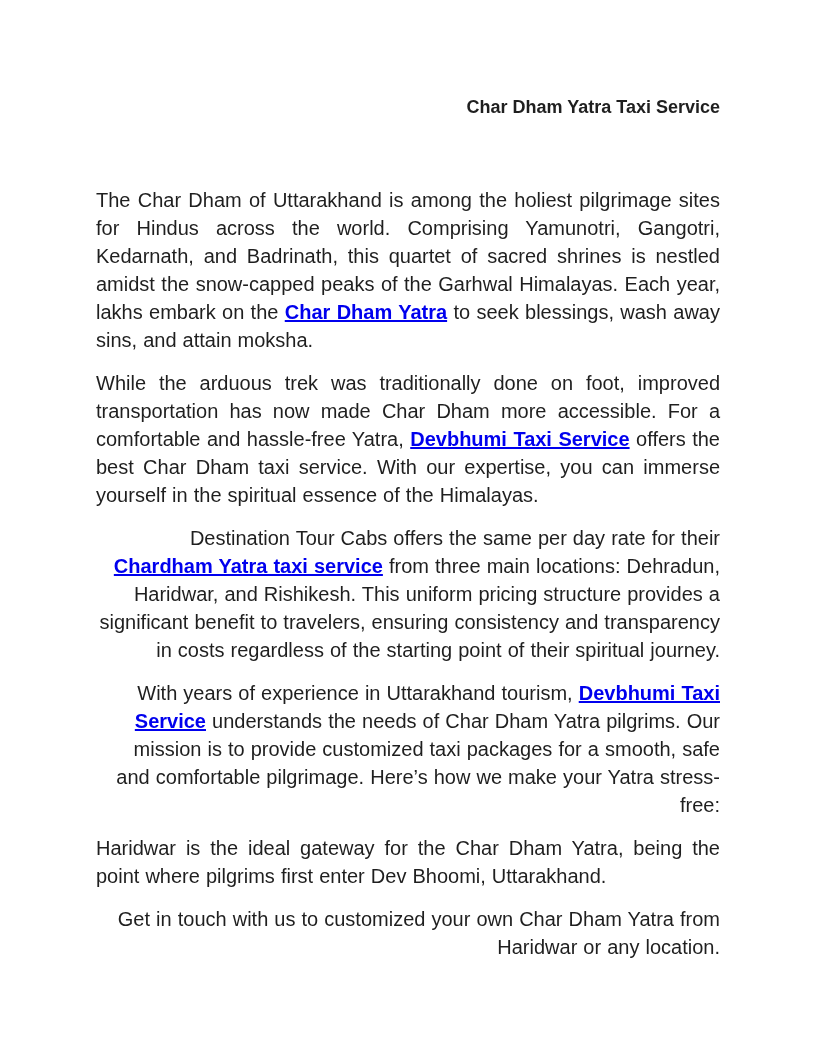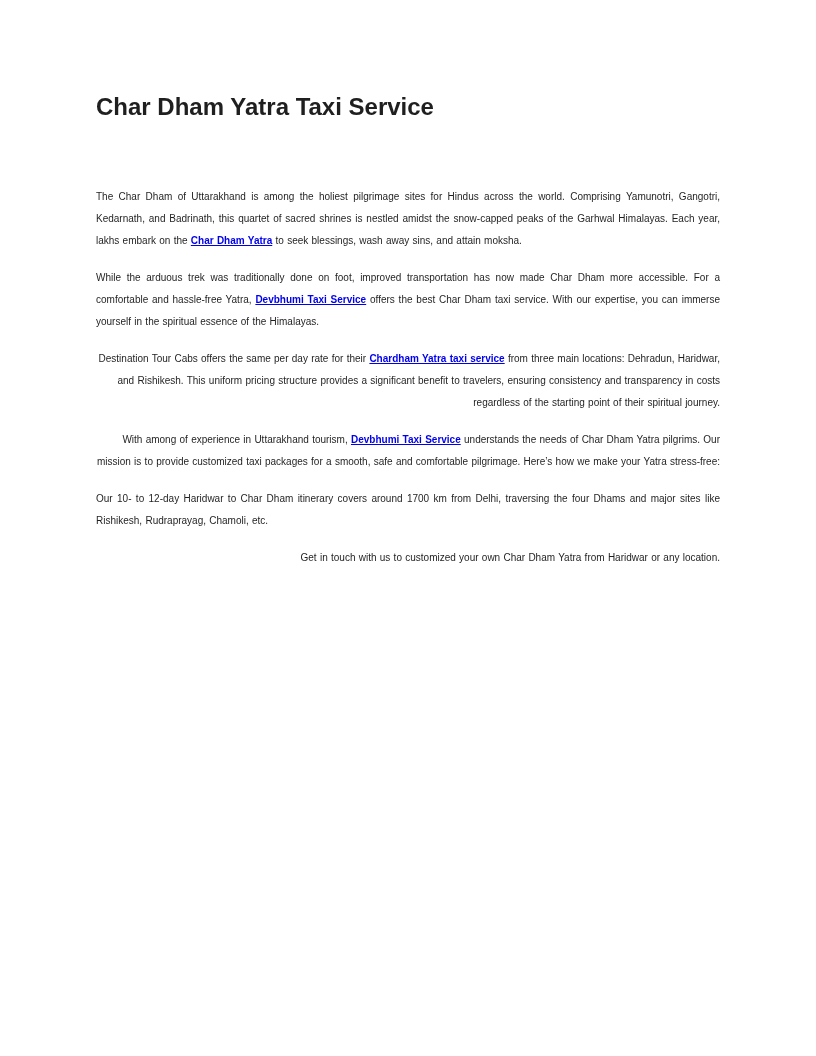--- a/index.html
+++ b/index.html
@@ -12,30 +12,30 @@
     width: 816px;
     height: 1056px;
     background: var(--page-bg, #ffffff);
     font-family: "Liberation Sans", sans-serif;
     color: var(--text-color, #1f1f1f);
     box-sizing: border-box;
     padding: 96px 96px 0 96px;
     overflow: hidden;
   }
   .doc-title {
-    font-size: 24px;
+    font-size: 18px;
     line-height: 22px;
     font-weight: bold;
-    text-align: left;
+    text-align: right;
     margin: 0 0 68px 0;
     color: var(--text-color, #1f1f1f);
   }
   .doc-body p.para {
-    font-size: 10px;
-    line-height: 22px;
+    font-size: 20px;
+    line-height: 28px;
     margin: 0 0 15px 0;
     word-spacing: 0.5px;
   }
   .doc-body p.para.justify {
     text-align: justify;
   }
   .doc-body p.para.left {
     text-align: right;
   }
   a.doc-link {
@@ -47,17 +47,17 @@
 </style>
 </head>
 <body>
 
 <div class="page">
   <h1 class="doc-title">Char Dham Yatra Taxi Service</h1>
   <div class="doc-body">
       <p class="para justify"><span>The Char Dham of Uttarakhand is among the holiest pilgrimage sites for Hindus across the world. Comprising Yamunotri, Gangotri, Kedarnath, and Badrinath, this quartet of sacred shrines is nestled amidst the snow-capped peaks of the Garhwal Himalayas. Each year, lakhs embark on the </span><a href="#" class="doc-link">Char Dham Yatra</a><span> to seek blessings, wash away sins, and attain moksha.</span></p>
       <p class="para justify"><span>While the arduous trek was traditionally done on foot, improved transportation has now made Char Dham more accessible. For a comfortable and hassle-free Yatra, </span><a href="#" class="doc-link">Devbhumi Taxi Service</a><span> offers the best Char Dham taxi service. With our expertise, you can immerse yourself in the spiritual essence of the Himalayas.</span></p>
       <p class="para left"><span>Destination Tour Cabs offers the same per day rate for their </span><a href="#" class="doc-link">Chardham Yatra taxi service</a><span> from three main locations: Dehradun, Haridwar, and Rishikesh. This uniform pricing structure provides a significant benefit to travelers, ensuring consistency and transparency in costs regardless of the starting point of their spiritual journey.</span></p>
-      <p class="para left"><span>With among of experience in Uttarakhand tourism, </span><a href="#" class="doc-link">Devbhumi Taxi Service</a><span> understands the needs of Char Dham Yatra pilgrims. Our mission is to provide customized taxi packages for a smooth, safe and comfortable pilgrimage. Here’s how we make your Yatra stress-free:</span></p>
-      <p class="para justify"><span>Our 10- to 12-day Haridwar to Char Dham itinerary covers around 1700 km from Delhi, traversing the four Dhams and major sites like Rishikesh, Rudraprayag, Chamoli, etc.</span></p>
+      <p class="para left"><span>With years of experience in Uttarakhand tourism, </span><a href="#" class="doc-link">Devbhumi Taxi Service</a><span> understands the needs of Char Dham Yatra pilgrims. Our mission is to provide customized taxi packages for a smooth, safe and comfortable pilgrimage. Here’s how we make your Yatra stress-free:</span></p>
+      <p class="para justify"><span>Haridwar is the ideal gateway for the Char Dham Yatra, being the point where pilgrims first enter Dev Bhoomi, Uttarakhand.</span></p>
       <p class="para left"><span>Get in touch with us to customized your own Char Dham Yatra from Haridwar or any location.</span></p>
     </div>
 </div>
 
 </body></html>

